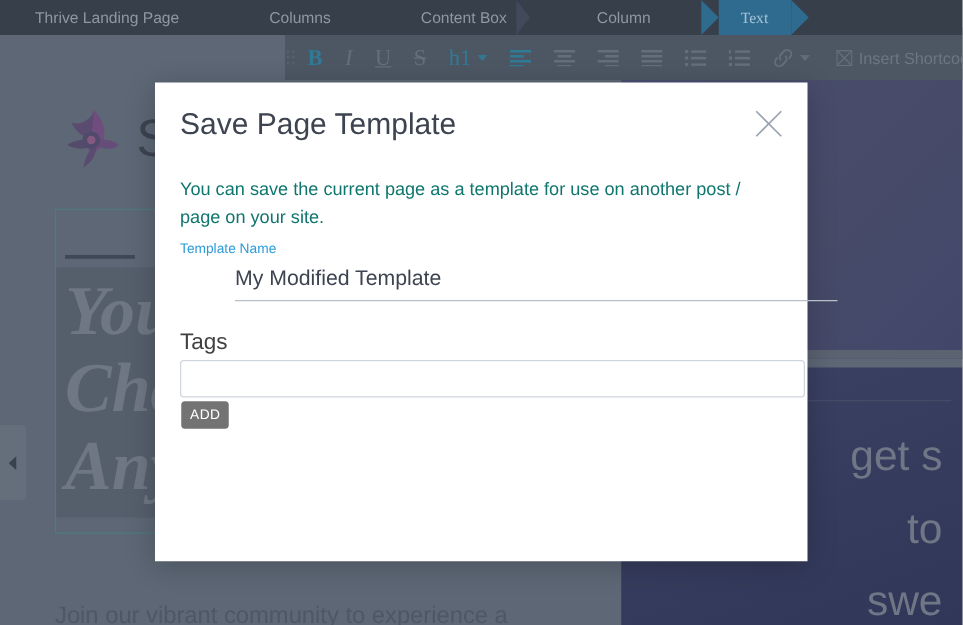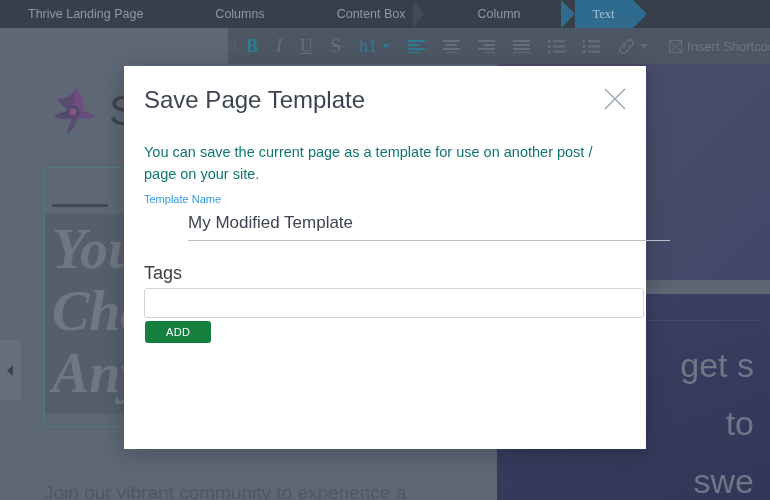--- a/index.html
+++ b/index.html
@@ -87,22 +87,22 @@
   .f-label{position:absolute;font-size:11px;color:#2d9cdb;}
   .f-label.gray{color:#404040;font-size:18px;}
   .f-val{position:absolute;left:20px;top:147px;width:482px;
          font-size:17px;color:#3d4450;border:0;border-bottom:1px solid #b9bfc8;
          padding:0 0 7px 0;background:transparent;outline:none;
          font-family:Liberation Sans, sans-serif;margin-left:44px;}
   .f-tags{position:absolute;left:20px;top:222px;width:482px;height:22px;
           border:1px solid #cfd5dd;border-radius:3px;padding:3px 8px;
           font-size:13px;color:#3d4450;outline:none;box-sizing:content-box;
           font-family:"Liberation Sans",sans-serif;}
-  .btn-add{position:absolute;left:21px;top:255px;background:#15803d;color:#fff;
-           border:0;border-radius:3px;padding:5px 21px;font-size:11px;
+  .btn-add{position:absolute;left:21px;top:255px;background:#737373;color:#fff;
+           border:0;border-radius:3px;padding:5px 7px;font-size:11px;
            letter-spacing:.4px;cursor:pointer;font-family:"Liberation Sans",sans-serif;}
   .btn-save{position:absolute;right:20px;bottom:26px;background:#4caf50;color:#fff;
             border:0;border-radius:5px;padding:13px 22px;font-size:15px;cursor:pointer;
             font-family:"Liberation Sans",sans-serif;}
 </style>
 </head>
 <body>
 
 <div id="canvas">
 

